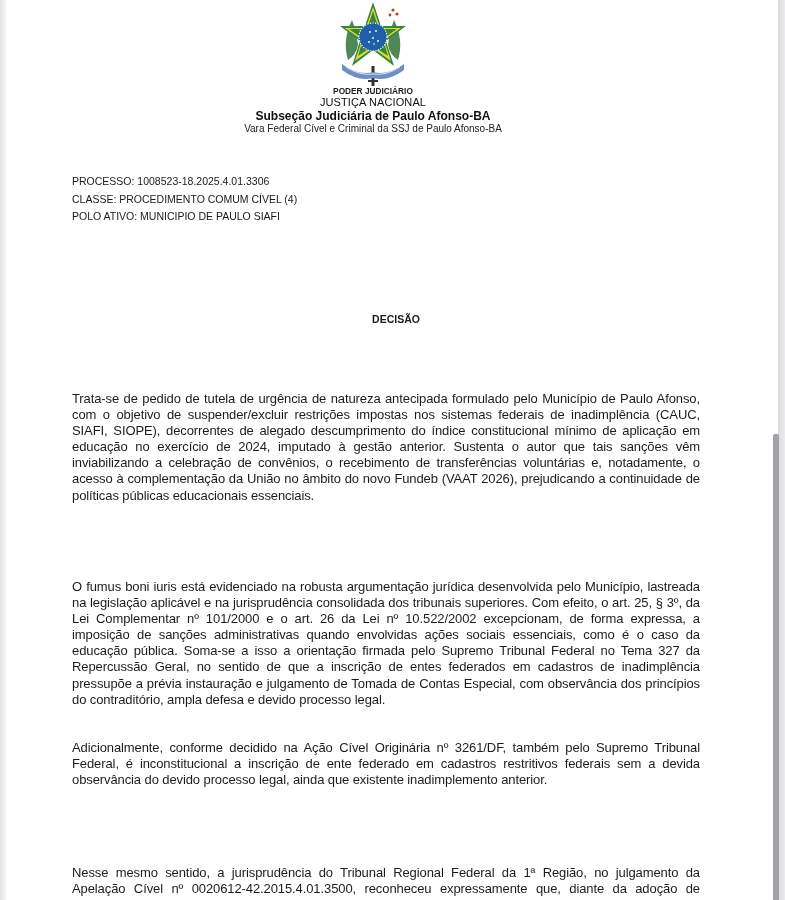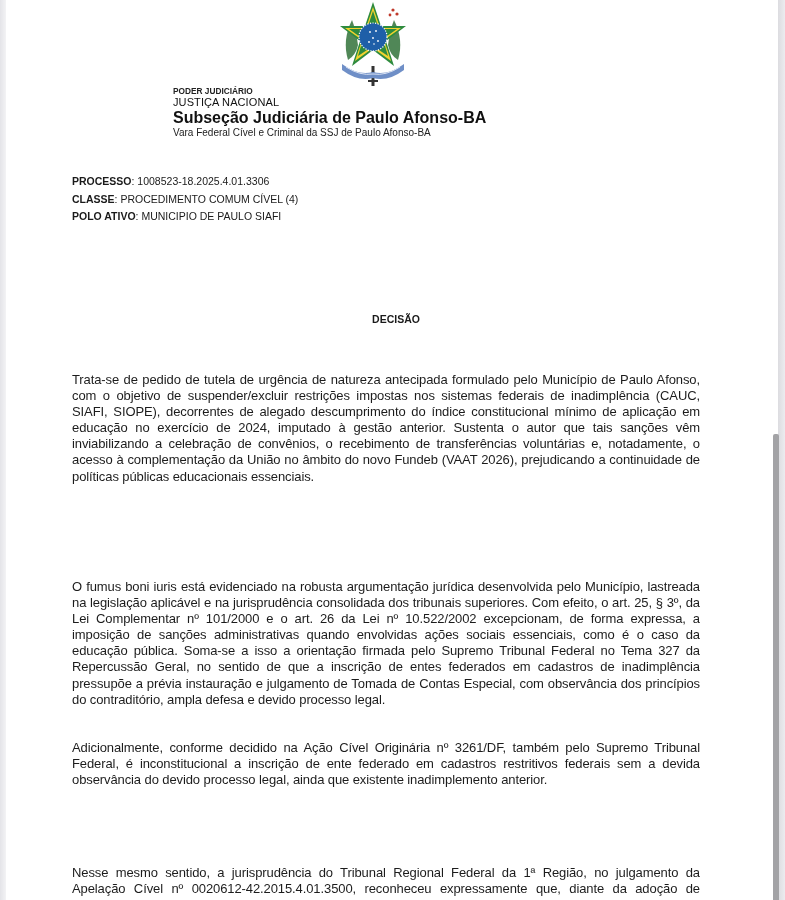--- a/index.html
+++ b/index.html
@@ -41,36 +41,36 @@
   }
   .emblem {
     position: absolute;
     left: 338px; top: 0;
     width: 70px; height: 88px;
   }
   .header-block {
     position: absolute;
     left: 173px; top: 87px;
     width: 400px;
-    text-align: left;
+    text-align: center;
     line-height: 1;
   }
   .hdr-poder { font-size: 8.3px; font-weight: bold; margin-top: 0; color:#222; }
   .hdr-justica { font-size: 11px; font-weight: normal; margin-top: 2px; color:#111; letter-spacing: 0.1px; }
-  .hdr-subsecao { font-size: 16px; font-weight: bold; margin-top: 2px; color:#111; }
+  .hdr-subsecao { font-size: 12px; font-weight: bold; margin-top: 2px; color:#111; }
   .hdr-vara { font-size: 10px; margin-top: 2px; color:#222; }
 
   .meta {
     position: absolute;
     left: 72px; top: 173px;
     font-size: 10.5px;
     line-height: 17.5px;
     color: #1a1a1a;
   }
-  .meta .k { font-weight: bold; }
+  .meta .k { font-weight: normal; }
 
   .title {
     position: absolute;
     left: 10px; width: 772px;
     top: 313px;
     text-align: center;
     font-size: 10.5px;
     font-weight: bold;
     color: #1a1a1a;
   }
@@ -79,21 +79,21 @@
     position: absolute;
     left: 72px;
     width: 628px;
     font-size: 13px;
     line-height: 16.1px;
     text-align: justify;
     color: #1c1c1c;
     letter-spacing: -0.1px;
     font-family: "Liberation Sans", sans-serif;
   }
-  .p1 { top: 372px; }
+  .p1 { top: 391px; }
   .p2 { top: 515px; }
   .p3 { top: 579px; }
   .p4 { top: 740px; }
   .p5 { top: 849px; margin-top: 16px; }
   .body-text p { margin: 0; }
 </style>
 </head>
 <body>
 
 <div class="left-edge"></div>

